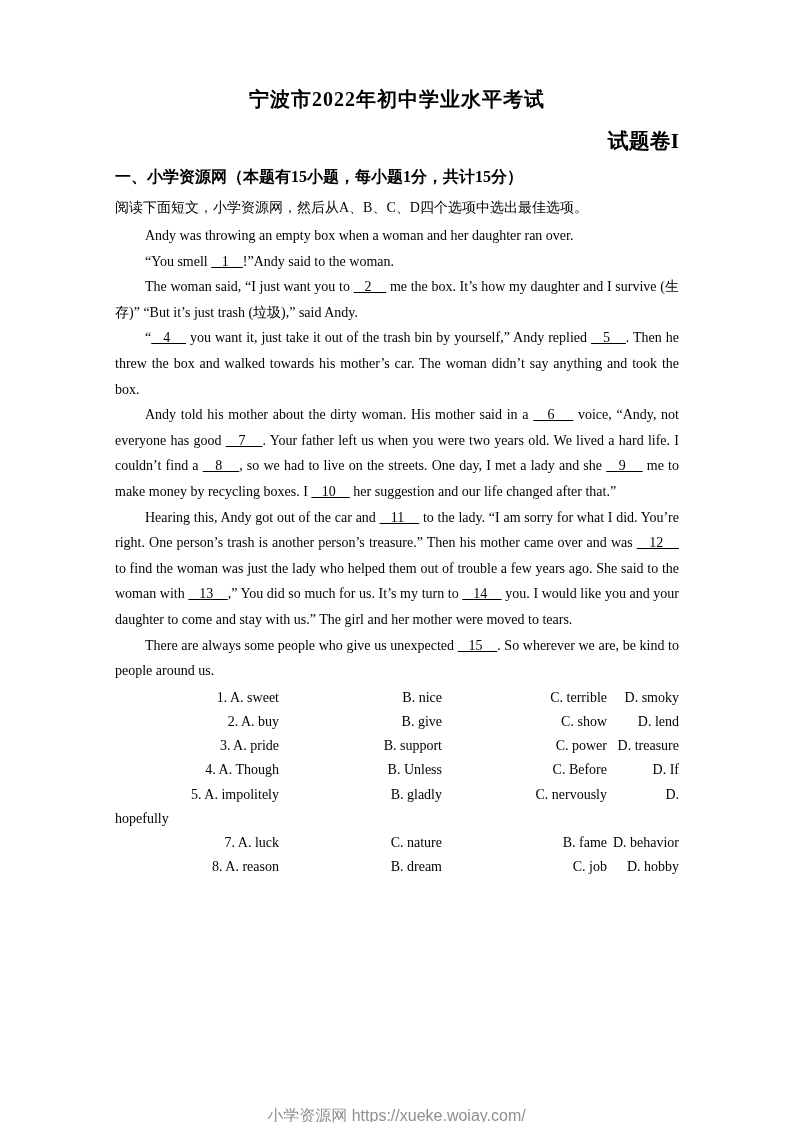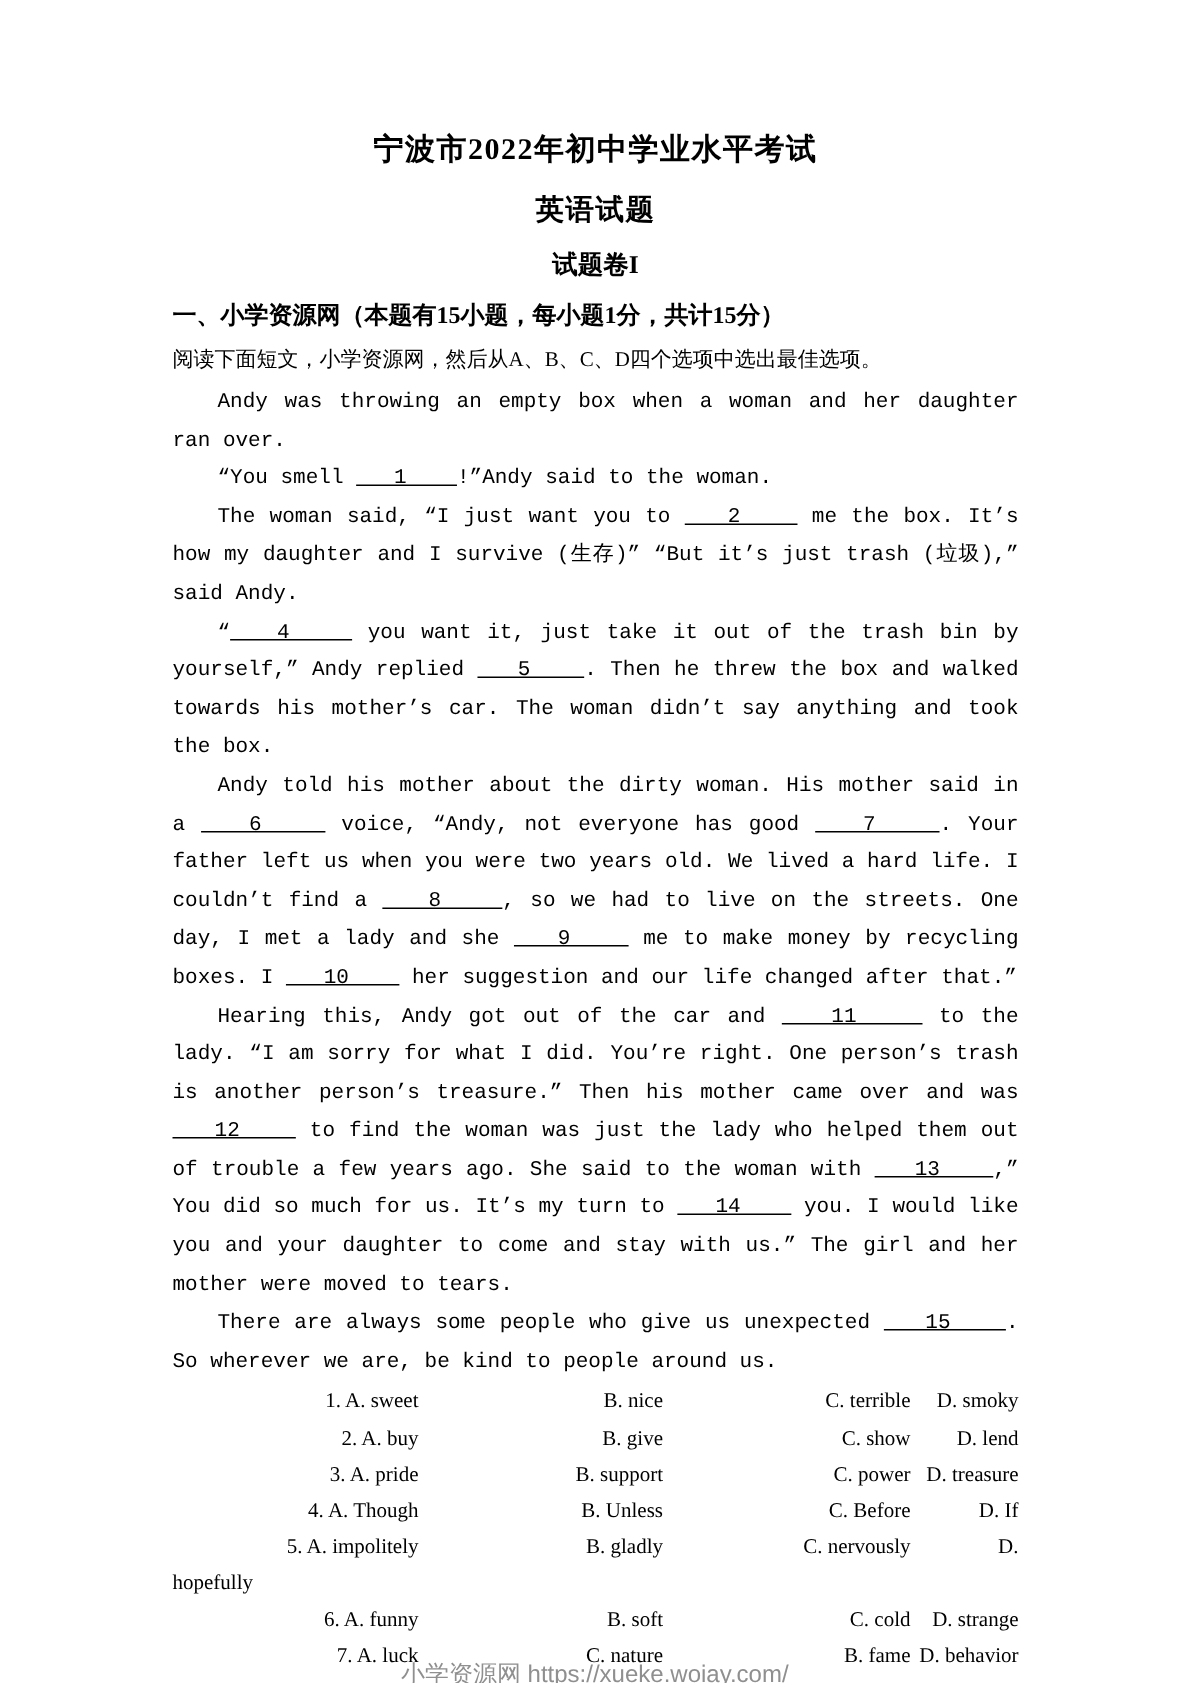--- a/index.html
+++ b/index.html
@@ -28,42 +28,41 @@
     letter-spacing: 1px;
   }
   .doc-subtitle {
     font-size: 19px;
     font-weight: bold;
     text-align: center;
     margin: 0 0 12px 0;
     letter-spacing: 1px;
   }
   .paper-label {
-    font-size: 17px;
+    font-size: 21px;
     font-weight: bold;
-    text-align: center;
+    text-align: right;
     margin: 0 0 12px 0;
   }
   .section-heading {
     font-size: 16px;
     font-weight: bold;
     margin: 0 0 7px 0;
   }
   .instructions {
     font-size: 14px;
     line-height: 26px;
     margin: 0 0 2px 0;
   }
   .passage .para {
     font-size: 14px;
     line-height: 25.6px;
     text-align: justify;
     text-indent: 30px;
     margin: 0;
-    font-family: Liberation Mono, monospace;
   }
   .blank {
     text-decoration: underline;
     white-space: pre;
   }
   .options {
     margin-top: 2px;
   }
   .opt-row {
     display: grid;
@@ -92,21 +91,20 @@
     color: #8f8f8f;
     font-family: "Liberation Sans", sans-serif;
   }
 </style>
 </head>
 <body>
 
 <div class="page">
   <div class="content">
     <h1 class="doc-title">宁波市2022年初中学业水平考试</h1>
-    <h2 class="doc-subtitle">英语试题</h2>
     <h3 class="paper-label">试题卷I</h3>
     <div class="section-heading">一、小学资源网（本题有15小题，每小题1分，共计15分）</div>
     <div class="instructions">阅读下面短文，小学资源网，然后从A、B、C、D四个选项中选出最佳选项。</div>
     <div class="passage">
         <div class="para">Andy was throwing an empty box when a woman and her daughter ran over.</div>
         <div class="para">“You smell <span class="blank">&nbsp;&nbsp;&nbsp;1&nbsp;&nbsp;&nbsp;&nbsp;</span>!”Andy said to the woman.</div>
         <div class="para">The woman said, “I just want you to <span class="blank">&nbsp;&nbsp;&nbsp;2&nbsp;&nbsp;&nbsp;&nbsp;</span> me the box. It’s how my daughter and I survive (生存)” “But it’s just trash (垃圾),” said Andy.</div>
         <div class="para">“<span class="blank">&nbsp;&nbsp;&nbsp;4&nbsp;&nbsp;&nbsp;&nbsp;</span> you want it, just take it out of the trash bin by yourself,” Andy replied <span class="blank">&nbsp;&nbsp;&nbsp;5&nbsp;&nbsp;&nbsp;&nbsp;</span>. Then he threw the box and walked towards his mother’s car. The woman didn’t say anything and took the box.</div>
         <div class="para">Andy told his mother about the dirty woman. His mother said in a <span class="blank">&nbsp;&nbsp;&nbsp;6&nbsp;&nbsp;&nbsp;&nbsp;</span> voice, “Andy, not everyone has good <span class="blank">&nbsp;&nbsp;&nbsp;7&nbsp;&nbsp;&nbsp;&nbsp;</span>. Your father left us when you were two years old. We lived a hard life. I couldn’t find a <span class="blank">&nbsp;&nbsp;&nbsp;8&nbsp;&nbsp;&nbsp;&nbsp;</span>, so we had to live on the streets. One day, I met a lady and she <span class="blank">&nbsp;&nbsp;&nbsp;9&nbsp;&nbsp;&nbsp;&nbsp;</span> me to make money by recycling boxes. I <span class="blank">&nbsp;&nbsp;&nbsp;10&nbsp;&nbsp;&nbsp;&nbsp;</span> her suggestion and our life changed after that.”</div>
         <div class="para">Hearing this, Andy got out of the car and <span class="blank">&nbsp;&nbsp;&nbsp;11&nbsp;&nbsp;&nbsp;&nbsp;</span> to the lady. “I am sorry for what I did. You’re right. One person’s trash is another person’s treasure.” Then his mother came over and was <span class="blank">&nbsp;&nbsp;&nbsp;12&nbsp;&nbsp;&nbsp;&nbsp;</span> to find the woman was just the lady who helped them out of trouble a few years ago. She said to the woman with <span class="blank">&nbsp;&nbsp;&nbsp;13&nbsp;&nbsp;&nbsp;&nbsp;</span>,” You did so much for us. It’s my turn to <span class="blank">&nbsp;&nbsp;&nbsp;14&nbsp;&nbsp;&nbsp;&nbsp;</span> you. I would like you and your daughter to come and stay with us.” The girl and her mother were moved to tears.</div>
@@ -138,26 +136,20 @@
           <div class="opt-cell">D. If</div>
         </div>
         <div class="opt-row">
           <div class="opt-cell">5. A. impolitely</div>
           <div class="opt-cell">B. gladly</div>
           <div class="opt-cell">C. nervously</div>
           <div class="opt-cell">D.</div>
         </div>
         <div class="opt-overflow">hopefully</div>
         <div class="opt-row">
-          <div class="opt-cell">6. A. funny</div>
-          <div class="opt-cell">B. soft</div>
-          <div class="opt-cell">C. cold</div>
-          <div class="opt-cell">D. strange</div>
-        </div>
-        <div class="opt-row">
           <div class="opt-cell">7. A. luck</div>
           <div class="opt-cell">C. nature</div>
           <div class="opt-cell">B. fame</div>
           <div class="opt-cell">D. behavior</div>
         </div>
         <div class="opt-row">
           <div class="opt-cell">8. A. reason</div>
           <div class="opt-cell">B. dream</div>
           <div class="opt-cell">C. job</div>
           <div class="opt-cell">D. hobby</div>

